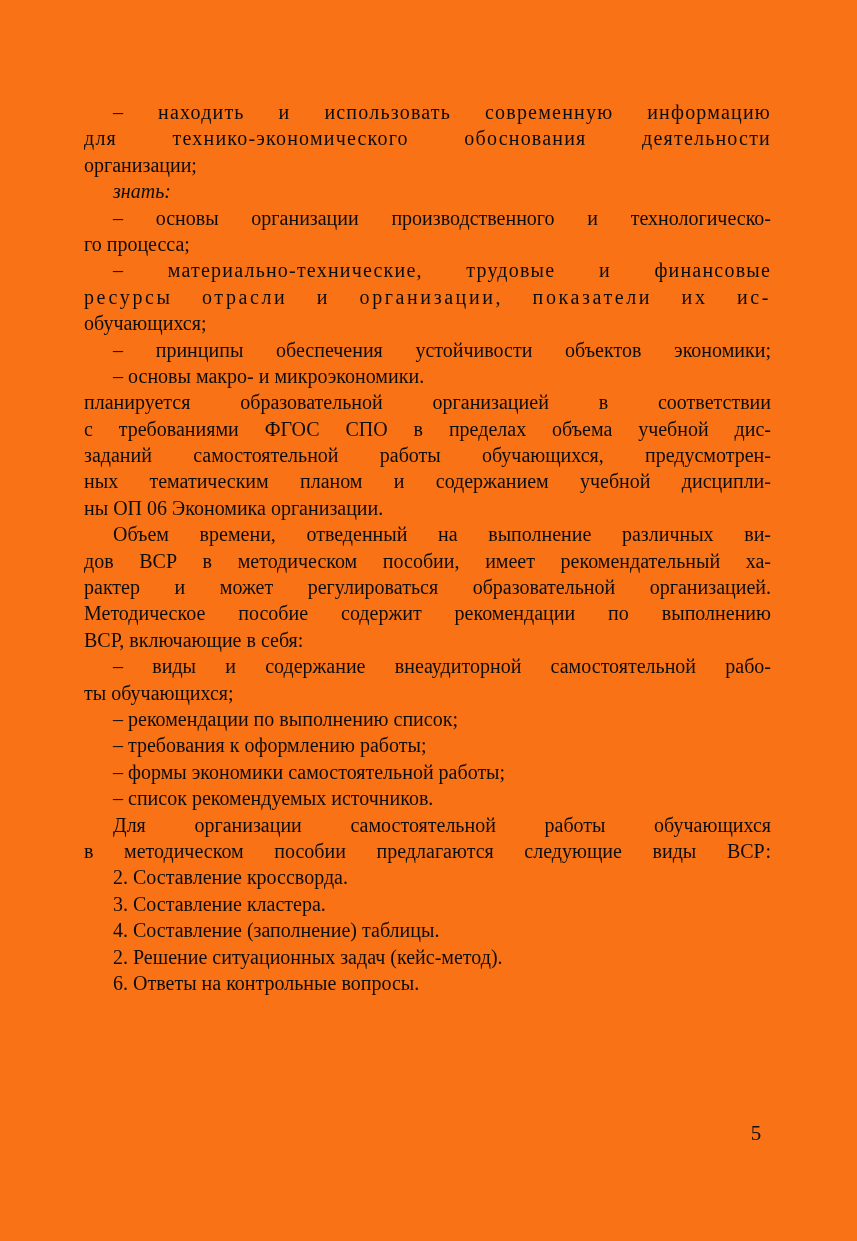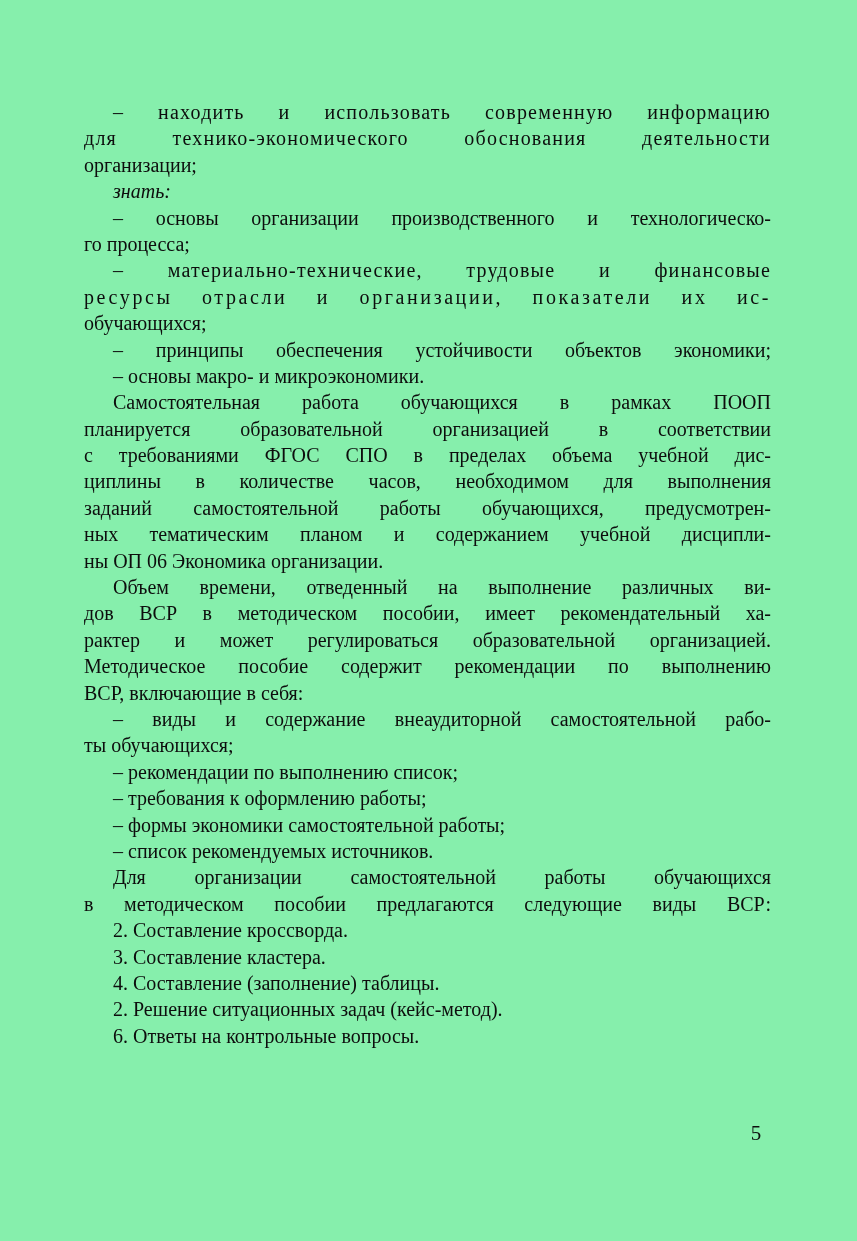--- a/index.html
+++ b/index.html
@@ -1,20 +1,20 @@
 <!DOCTYPE html>
 <html><head>
 <meta charset="utf-8">
 <style>
   html, body { margin: 0; padding: 0; background: #e8e8e8; }
   .page {
     position: relative;
     width: 857px;
     height: 1241px;
-    background: #86efac;
+    background: #f97316;
     font-family: "Liberation Serif", serif;
     color: #0d0d0d;
     overflow: hidden;
   }
   .textblock {
     position: absolute;
     left: 84px;
     top: 99px;
     width: 687px;
     font-size: 20px;
@@ -48,24 +48,22 @@
       <div class="line j t1">для технико-экономического обоснования деятельности</div>
       <div class="line">организации;</div>
       <div class="line indent it">знать:</div>
       <div class="line indent j">– основы организации производственного и технологическо-</div>
       <div class="line">го процесса;</div>
       <div class="line indent j t1">– материально-технические, трудовые и финансовые</div>
       <div class="line j t2">ресурсы отрасли и организации, показатели их ис-</div>
       <div class="line">обучающихся;</div>
       <div class="line indent j">– принципы обеспечения устойчивости объектов экономики;</div>
       <div class="line indent">– основы макро- и микроэкономики.</div>
-      <div class="line indent j">Самостоятельная работа обучающихся в рамках ПООП</div>
       <div class="line j">планируется образовательной организацией в соответствии</div>
       <div class="line j">с требованиями ФГОС СПО в пределах объема учебной дис-</div>
-      <div class="line j">циплины в количестве часов, необходимом для выполнения</div>
       <div class="line j">заданий самостоятельной работы обучающихся, предусмотрен-</div>
       <div class="line j">ных тематическим планом и содержанием учебной дисципли-</div>
       <div class="line">ны ОП 06 Экономика организации.</div>
       <div class="line indent j">Объем времени, отведенный на выполнение различных ви-</div>
       <div class="line j">дов ВСР в методическом пособии, имеет рекомендательный ха-</div>
       <div class="line j">рактер и может регулироваться образовательной организацией.</div>
       <div class="line j">Методическое пособие содержит рекомендации по выполнению</div>
       <div class="line">ВСР, включающие в себя:</div>
       <div class="line indent j">– виды и содержание внеаудиторной самостоятельной рабо-</div>
       <div class="line">ты обучающихся;</div>

